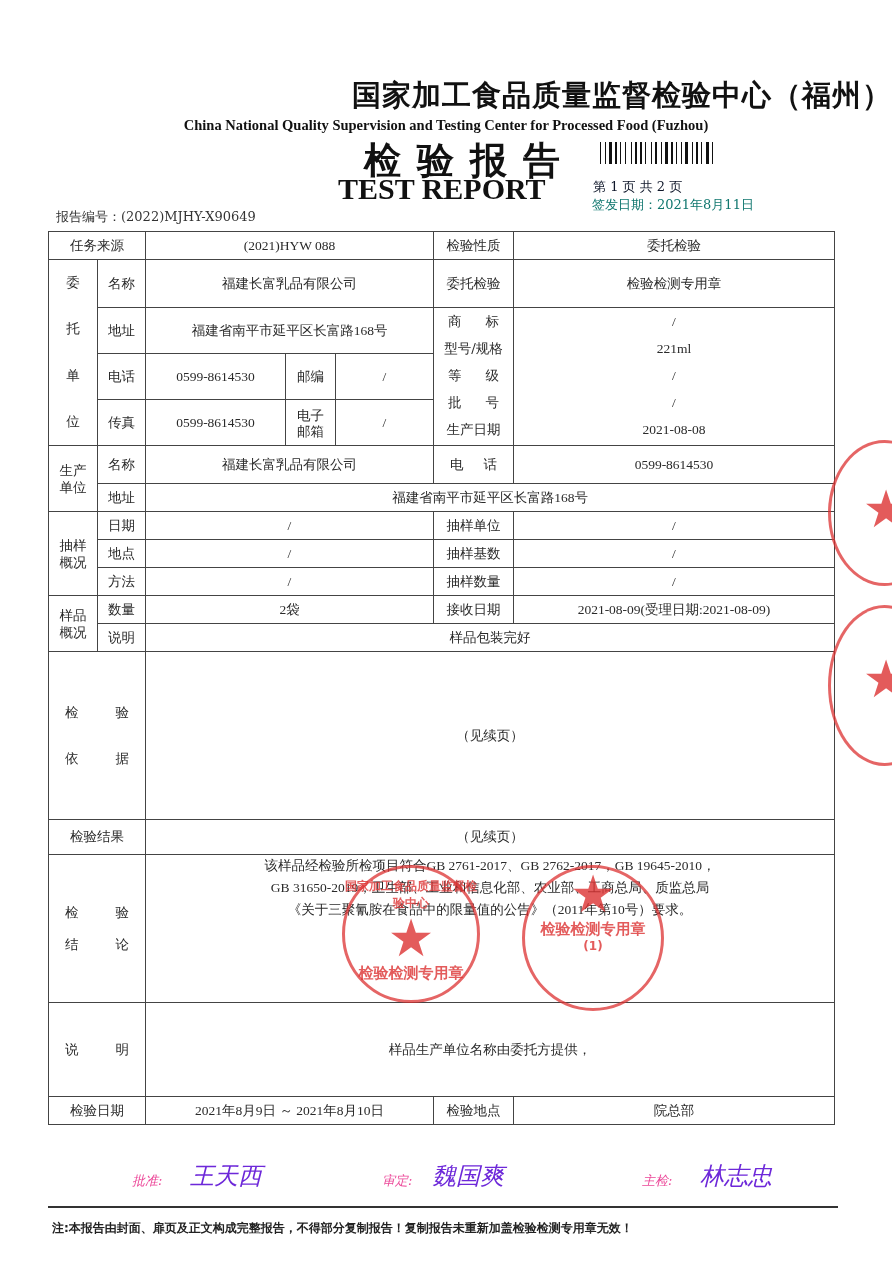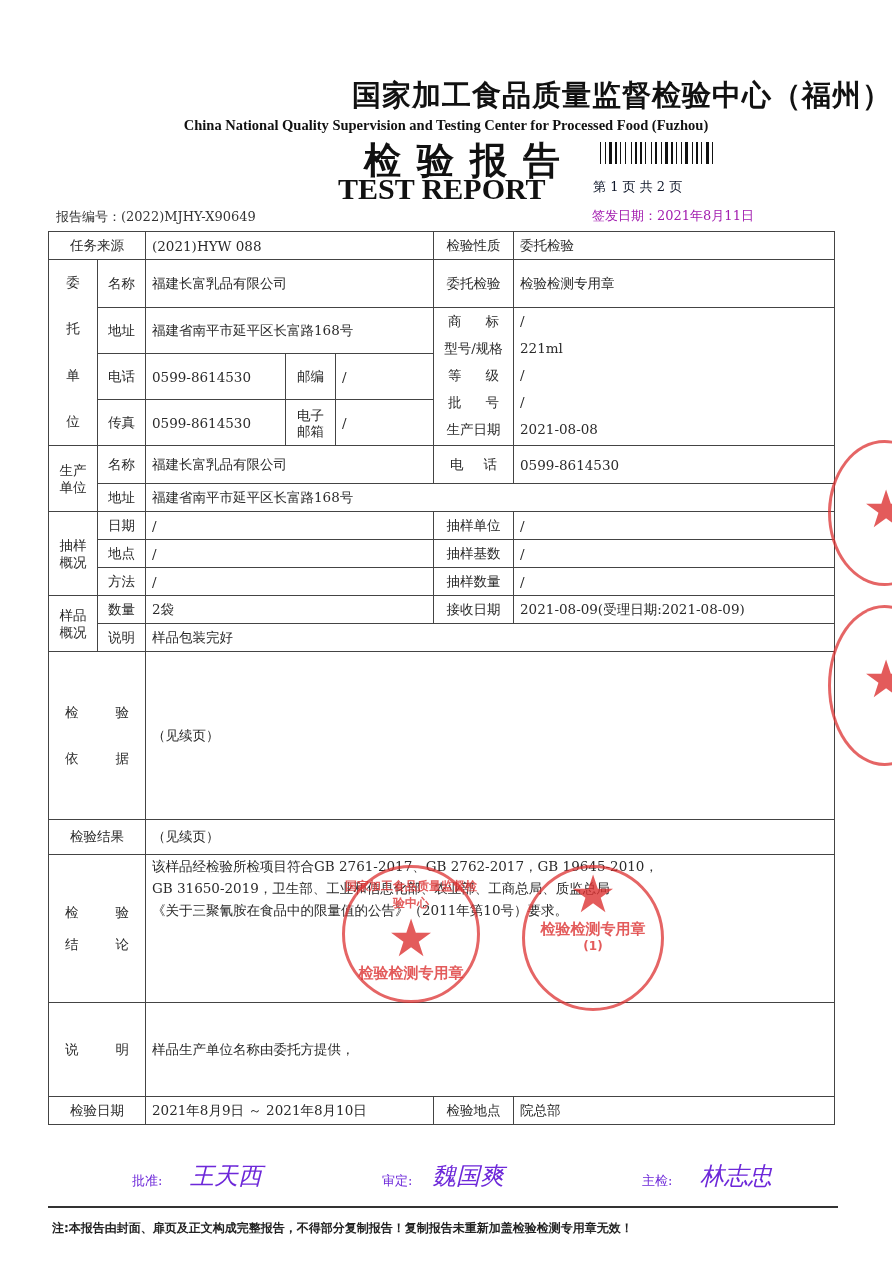--- a/index.html
+++ b/index.html
@@ -11,34 +11,34 @@
   .title-en { left:0; width:892px; top:117px; text-align:center; font-size:14.5px; font-weight:bold;
               font-family:"Liberation Serif", serif; color:#111; }
   .report-cn { left:320px; top:136px; font-size:37px; font-weight:bold; letter-spacing:16px;
                font-family:Liberation Serif, serif; color:#111;margin-left:44px; }
   .report-en { left:338px; top:172px; font-size:30px; font-weight:bold;
                font-family:"Liberation Serif", serif; color:#111; }
   .barcode { left:600px; top:142px; width:190px; height:22px; display:flex; gap:1px; }
   .barcode span { display:block; background:#111; height:22px; }
   .page-info { left:593px; top:178px; font-size:13px; color:#0f172a; }
   .report-no { left:56px; top:208px; font-size:13px; color:#333; }
-  .issue-date { left:592px; top:207px; font-size:13px; color:#a21caf;text-align:right; }
+  .issue-date { left:592px; top:196px; font-size:13px; color:#0f766e;text-align:right; }
 
   table.main { position:absolute; left:48px; top:231px; width:786px; border-collapse:collapse;
                font-size:13.5px; color:#2a2a2a; table-layout:fixed; }
   table.main td { border:1.5px solid #444; padding:0 6px; height:27px; vertical-align:middle; }
   td.lbl { text-align:center; padding:0 2px; }
-  td.val { text-align:left; }
+  td.val { text-align:center;font-family:Liberation Serif, serif; }
   .vstack { display:flex; flex-direction:column; justify-content:space-around; align-items:center; height:100%; }
   .spread { display:flex; justify-content:space-between; padding:0 10px; }
   .sublines div { line-height:27px; height:27px; }
   .conclusion-text { line-height:22px; font-size:13.5px; }
 
   .sign-row { top:1160px; left:0; width:892px; font-size:13px; }
-  .sign-label { position:absolute; top:12px; color:#6d28d9; }
+  .sign-label { position:absolute; top:12px; color:#ec4899;font-style:italic; }
   .signature { position:absolute; font-family:"DejaVu Serif", serif; font-style:italic; font-size:24px; color:#6d28d9; }
   .footer-rule { left:48px; top:1206px; width:790px; height:2px; background:#333; }
   .footer-note { left:52px; top:1220px; font-size:12px; font-weight:bold; font-family:"DejaVu Sans", sans-serif; color:#222; }
 
   .stamp { border:3px solid rgba(220,50,50,0.75); border-radius:50%; color:rgba(220,50,50,0.8);
            text-align:center; font-family:"DejaVu Sans", sans-serif; font-weight:bold; pointer-events:none; }
   .stamp .star { font-size:52px; line-height:52px; }
   .stamp .ring { font-size:12px; margin-top:10px; }
   .stamp .bot { font-size:15px; }
 </style>

